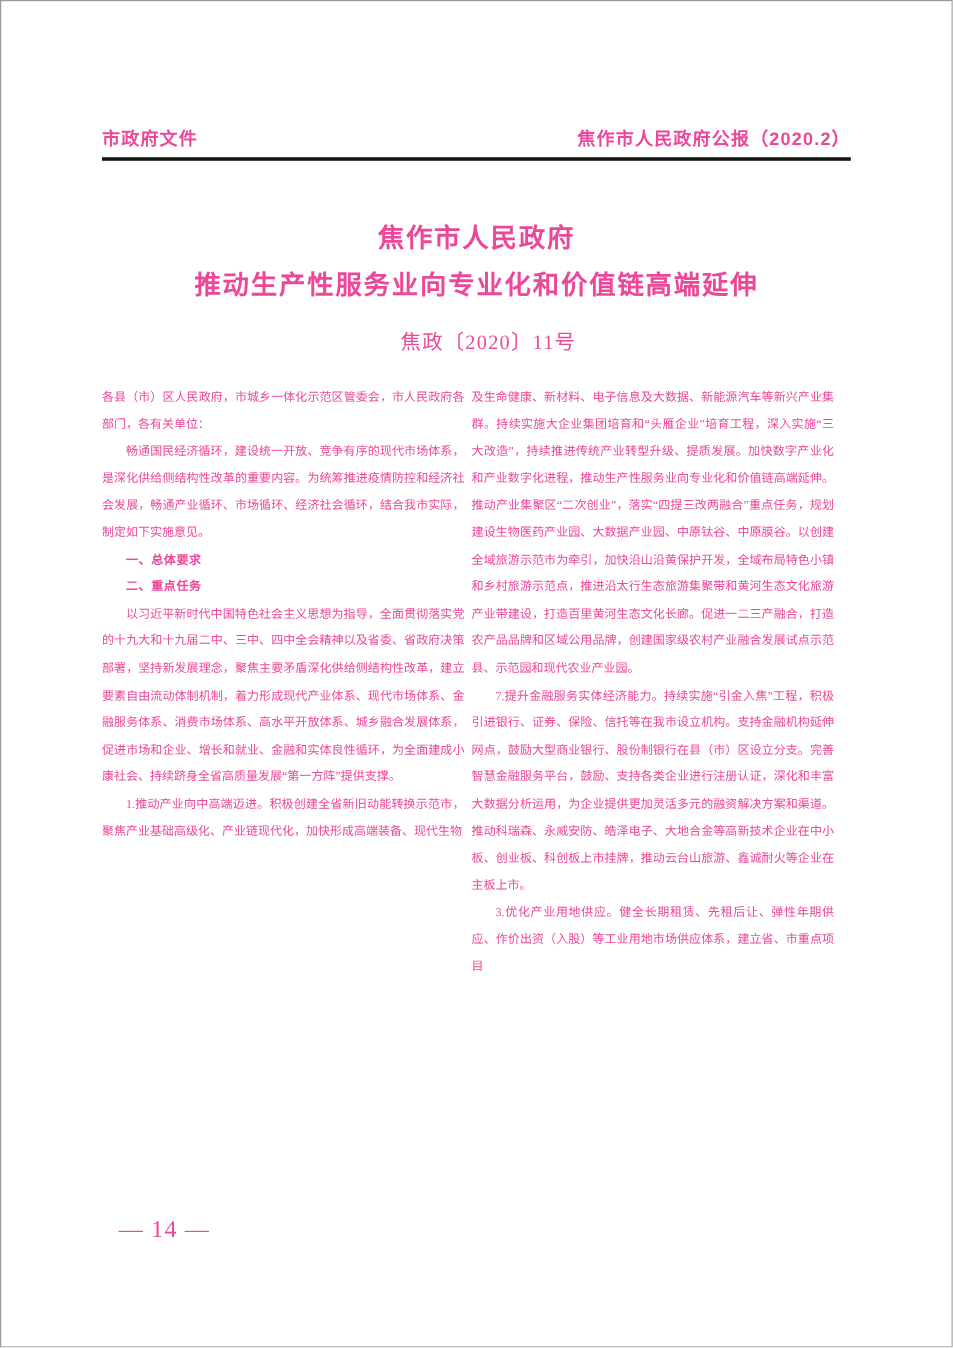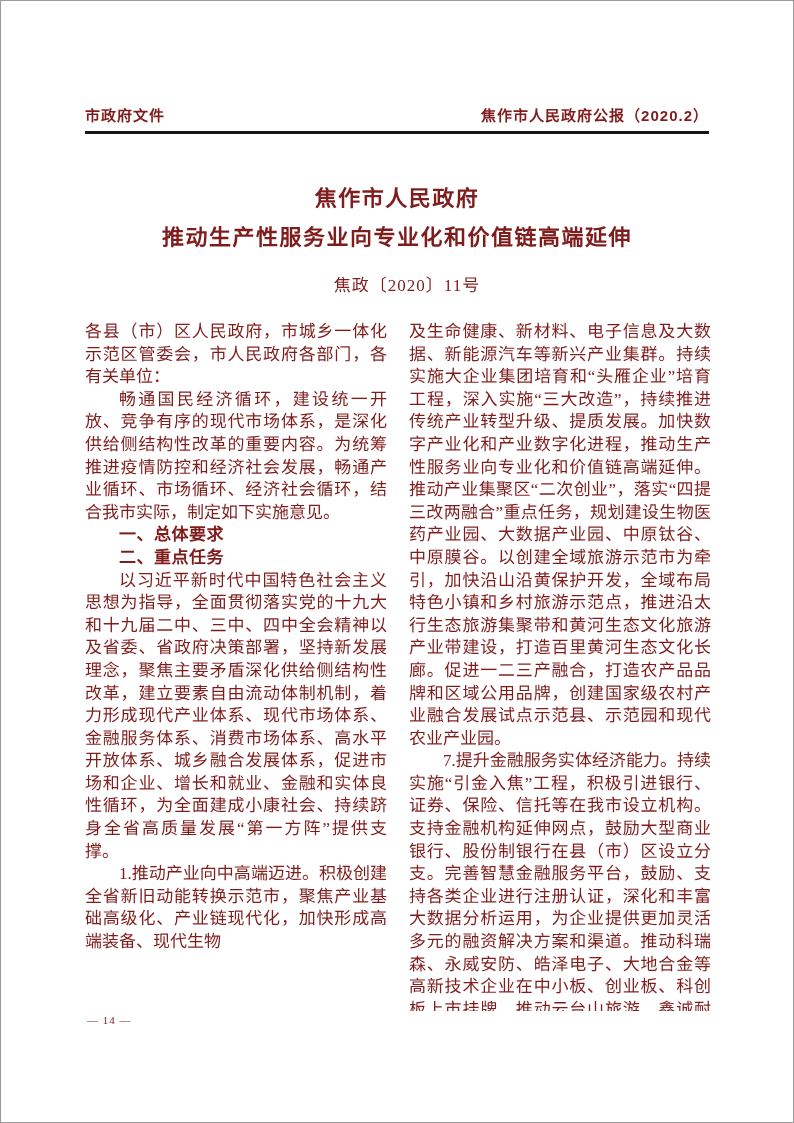--- a/index.html
+++ b/index.html
@@ -4,21 +4,21 @@
 <style>
   html,body{margin:0;padding:0;background:#ffffff;}
   .page{
     position:relative;
     width:794px;height:1123px;
     margin:0 auto;
     background:#ffffff;
     border:1px solid #9a9a9a;
     box-sizing:border-box;
     overflow:hidden;
-    color:#7f1d1d;
+    color:#ec4899;
   }
   
   .header{
     position:absolute;left:84px;right:84px;top:103px;
     display:flex;justify-content:space-between;align-items:baseline;
     font-family:"Liberation Sans","DejaVu Sans",sans-serif;
     font-weight:bold;font-size:15px;letter-spacing:1px;
   }
   .header-rule{
     position:absolute;left:84px;right:84px;top:130px;
@@ -34,42 +34,42 @@
   }
   .doc-number{
     position:absolute;left:0;right:0;top:270px;
     text-align:center;
     font-family:"Liberation Serif","DejaVu Serif",serif;
     font-size:17px;letter-spacing:1px;margin-left:20px;
   }
   
   .columns{
     position:absolute;left:84px;top:320px;width:626px;height:690px;
-    display:flex;gap:22px;
+    display:flex;gap:6px;
     font-family:"Liberation Serif","DejaVu Serif",serif;
-    font-size:17px;line-height:22.6px;
+    font-size:10px;line-height:22.6px;
   }
   .col{width:302px;overflow:hidden;}
   .col p{
     margin:0;
     text-align:justify;
     text-justify:inter-character;
     word-break:break-all;
   }
   .col p.indent{text-indent:2em;}
   .col p.heading{
     font-family:"Liberation Sans","DejaVu Sans",sans-serif;
     font-weight:bold;letter-spacing:.5px;
   }
   .col span.lead{font-weight:bold;}
   
   .footer{
-    position:absolute;left:86px;top:1013px;
+    position:absolute;left:98px;top:1013px;
     font-family:"Liberation Serif","DejaVu Serif",serif;
-    font-size:11px;letter-spacing:1px;
+    font-size:20px;letter-spacing:1px;
   }
 </style>
 </head>
 <body>
 
 <div class="page">
 
   <div class="header">
     <span>市政府文件</span>
     <span>焦作市人民政府公报（2020.2）</span>

